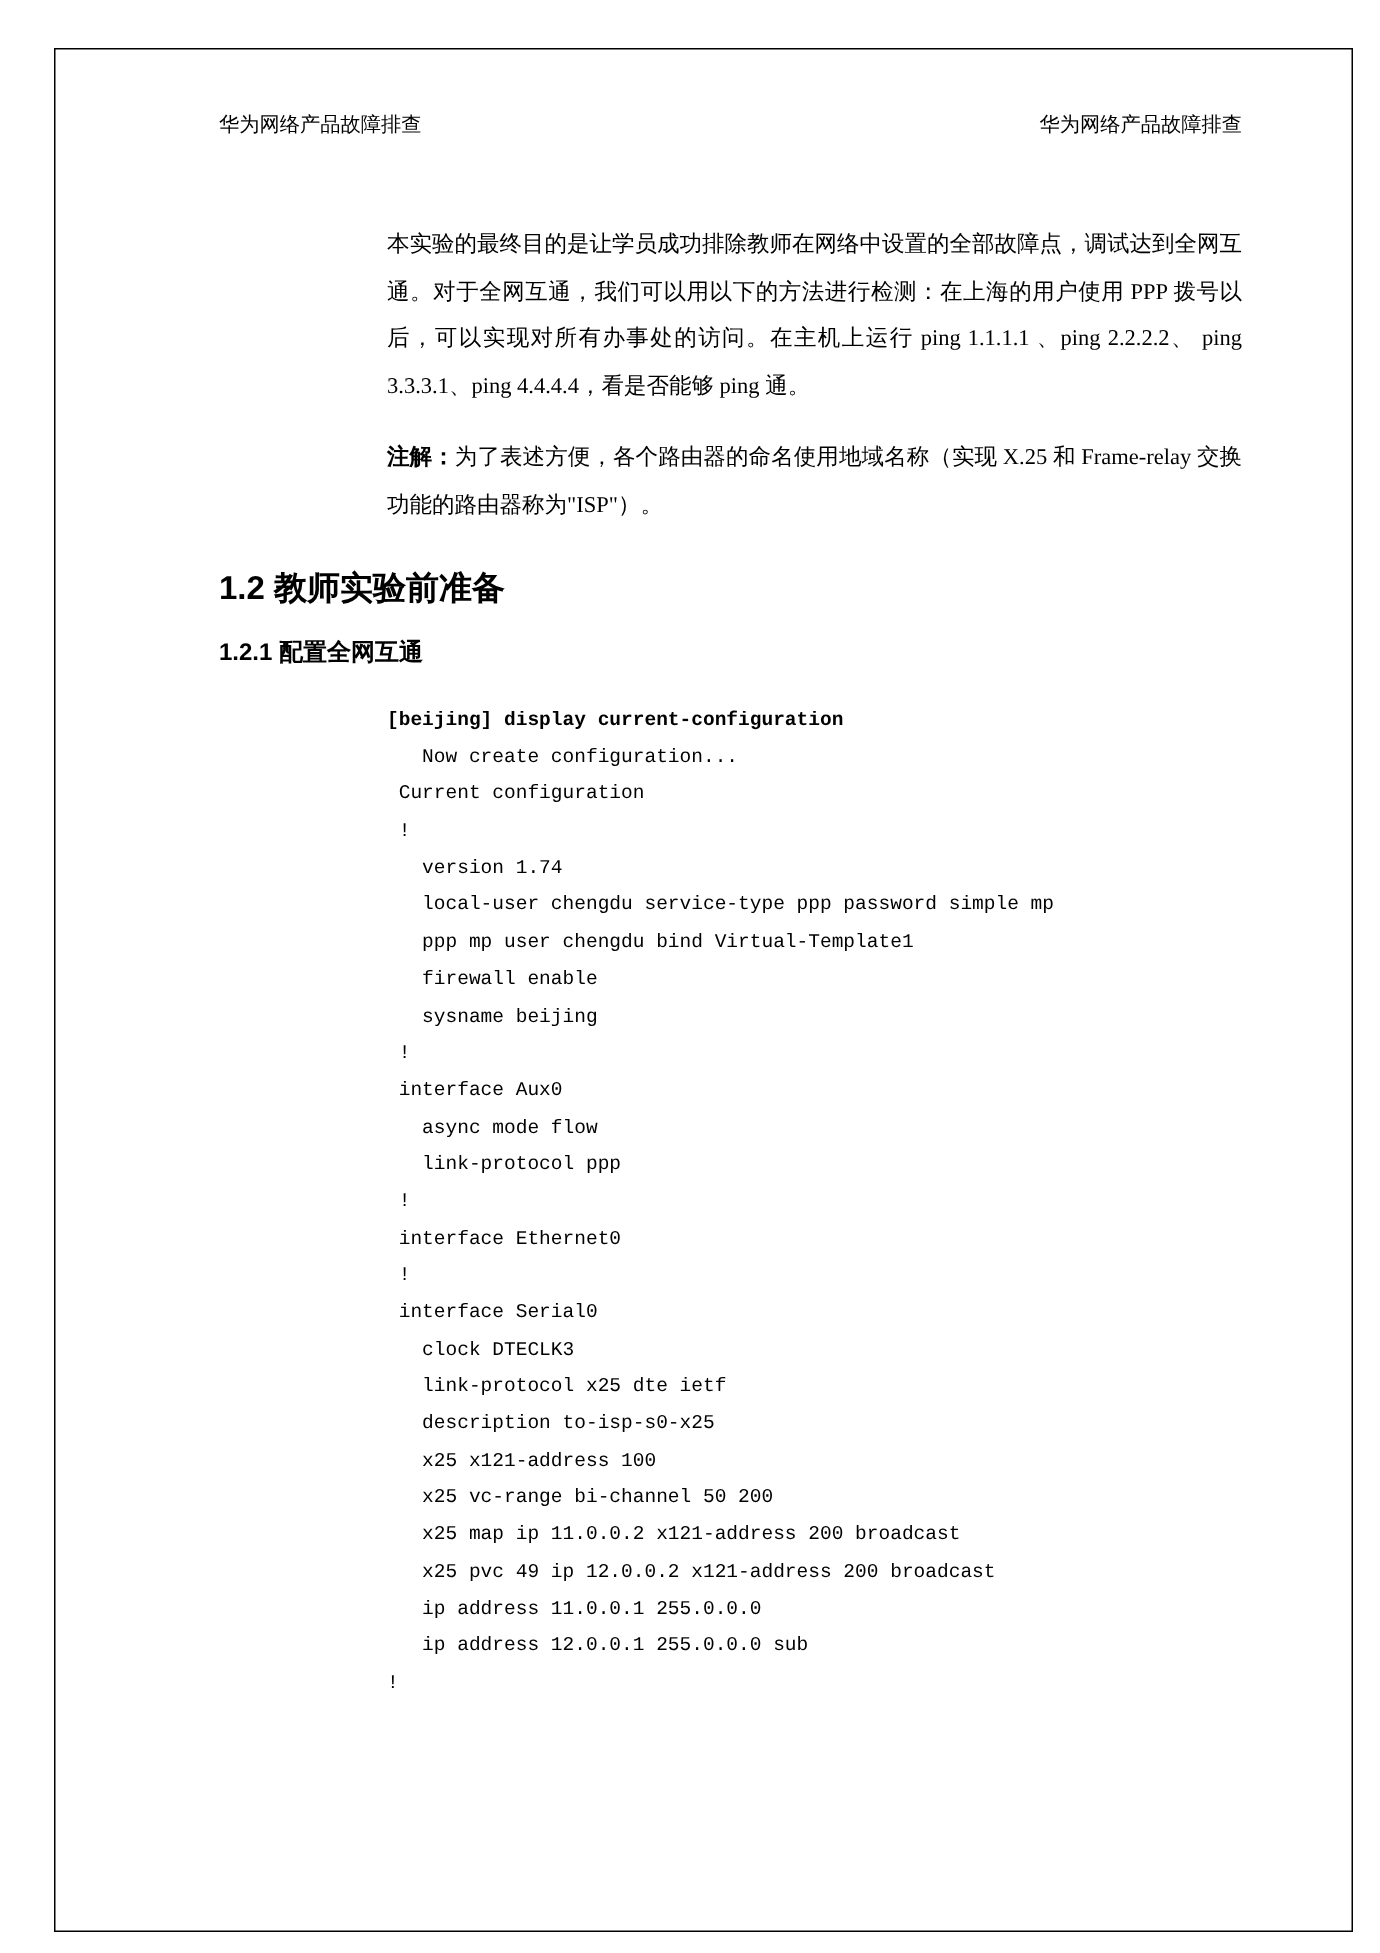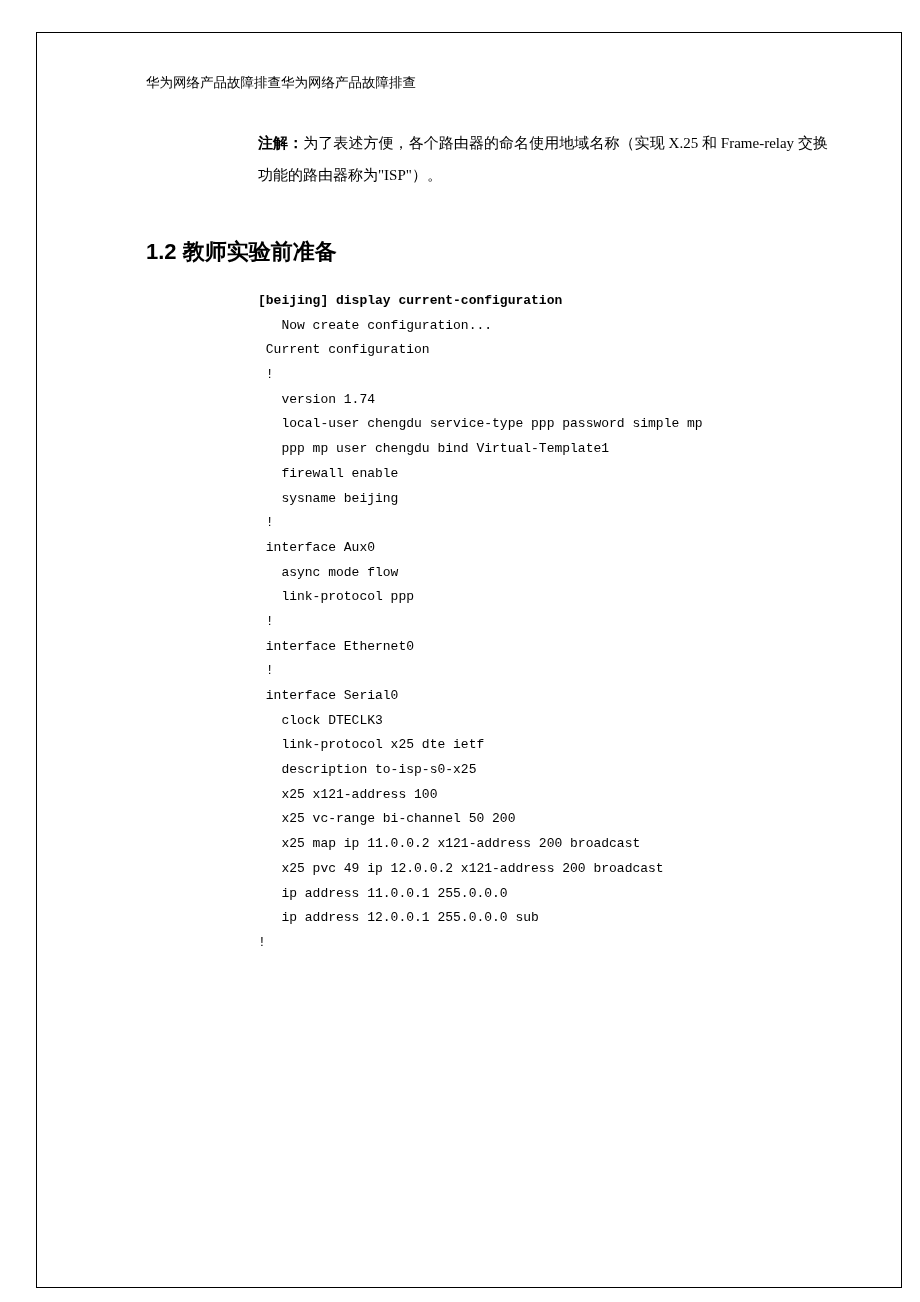--- a/index.html
+++ b/index.html
@@ -20,38 +20,38 @@
     bottom: 14px;
   }
   .content {
     position: absolute;
     top: 74px;
     left: 146px;
     right: 92px;
   }
   .running-header {
     display: flex;
-    justify-content: flex-start;
+    justify-content: space-between;
     font-size: 13.5px;
-    margin-bottom: 36px;
+    margin-bottom: 56px;
   }
   .body-block {
     margin-left: 112px;
     font-size: 15px;
     line-height: 2.1;
     text-align: justify;
   }
   .body-block .note-label { font-weight: 700; }
   .para { margin-bottom: 0; }
-  .para + .para { margin-top: 4px; }
+  .para + .para { margin-top: 16px; }
   .h2 {
     font-family: "SimHei", "黑体", sans-serif;
     font-weight: 700;
     font-size: 22px;
-    margin-top: 46px;
+    margin-top: 24px;
     margin-bottom: 18px;
   }
   .h3 {
     font-family: "SimHei", "黑体", sans-serif;
     font-weight: 700;
     font-size: 16px;
     margin-top: 6px;
     margin-bottom: 22px;
   }
   .code-block {
@@ -70,26 +70,28 @@
 <div class="page-border"></div>
 
 <div class="content">
 
   <div class="running-header">
     <span>华为网络产品故障排查</span>
     <span>华为网络产品故障排查</span>
   </div>
 
   <div class="body-block">
+    <div class="para">本实验的最终目的是让学员成功排除教师在网络中设置的全部故障点，调试达到全网互通。对于全网互通，我们可以用以下的方法进行检测：在上海的用户使用 PPP 拨号以后，可以实现对所有办事处的访问。在主机上运行 ping 1.1.1.1 、ping 2.2.2.2、 ping 3.3.3.1、ping 4.4.4.4，看是否能够 ping 通。</div>
     <div class="para">
       <span class="note-label">注解：</span><span>为了表述方便，各个路由器的命名使用地域名称（实现 X.25 和 Frame-relay 交换功能的路由器称为"ISP"）。</span>
     </div>
   </div>
 
   <div class="h2">1.2  教师实验前准备</div>
+  <div class="h3">1.2.1  配置全网互通</div>
 
 
   <div class="code-block"><span class="code-bold">[beijing] display current-configuration</span>
 <span>   Now create configuration...
  Current configuration
  !
    version 1.74
    local-user chengdu service-type ppp password simple mp
    ppp mp user chengdu bind Virtual-Template1
    firewall enable

